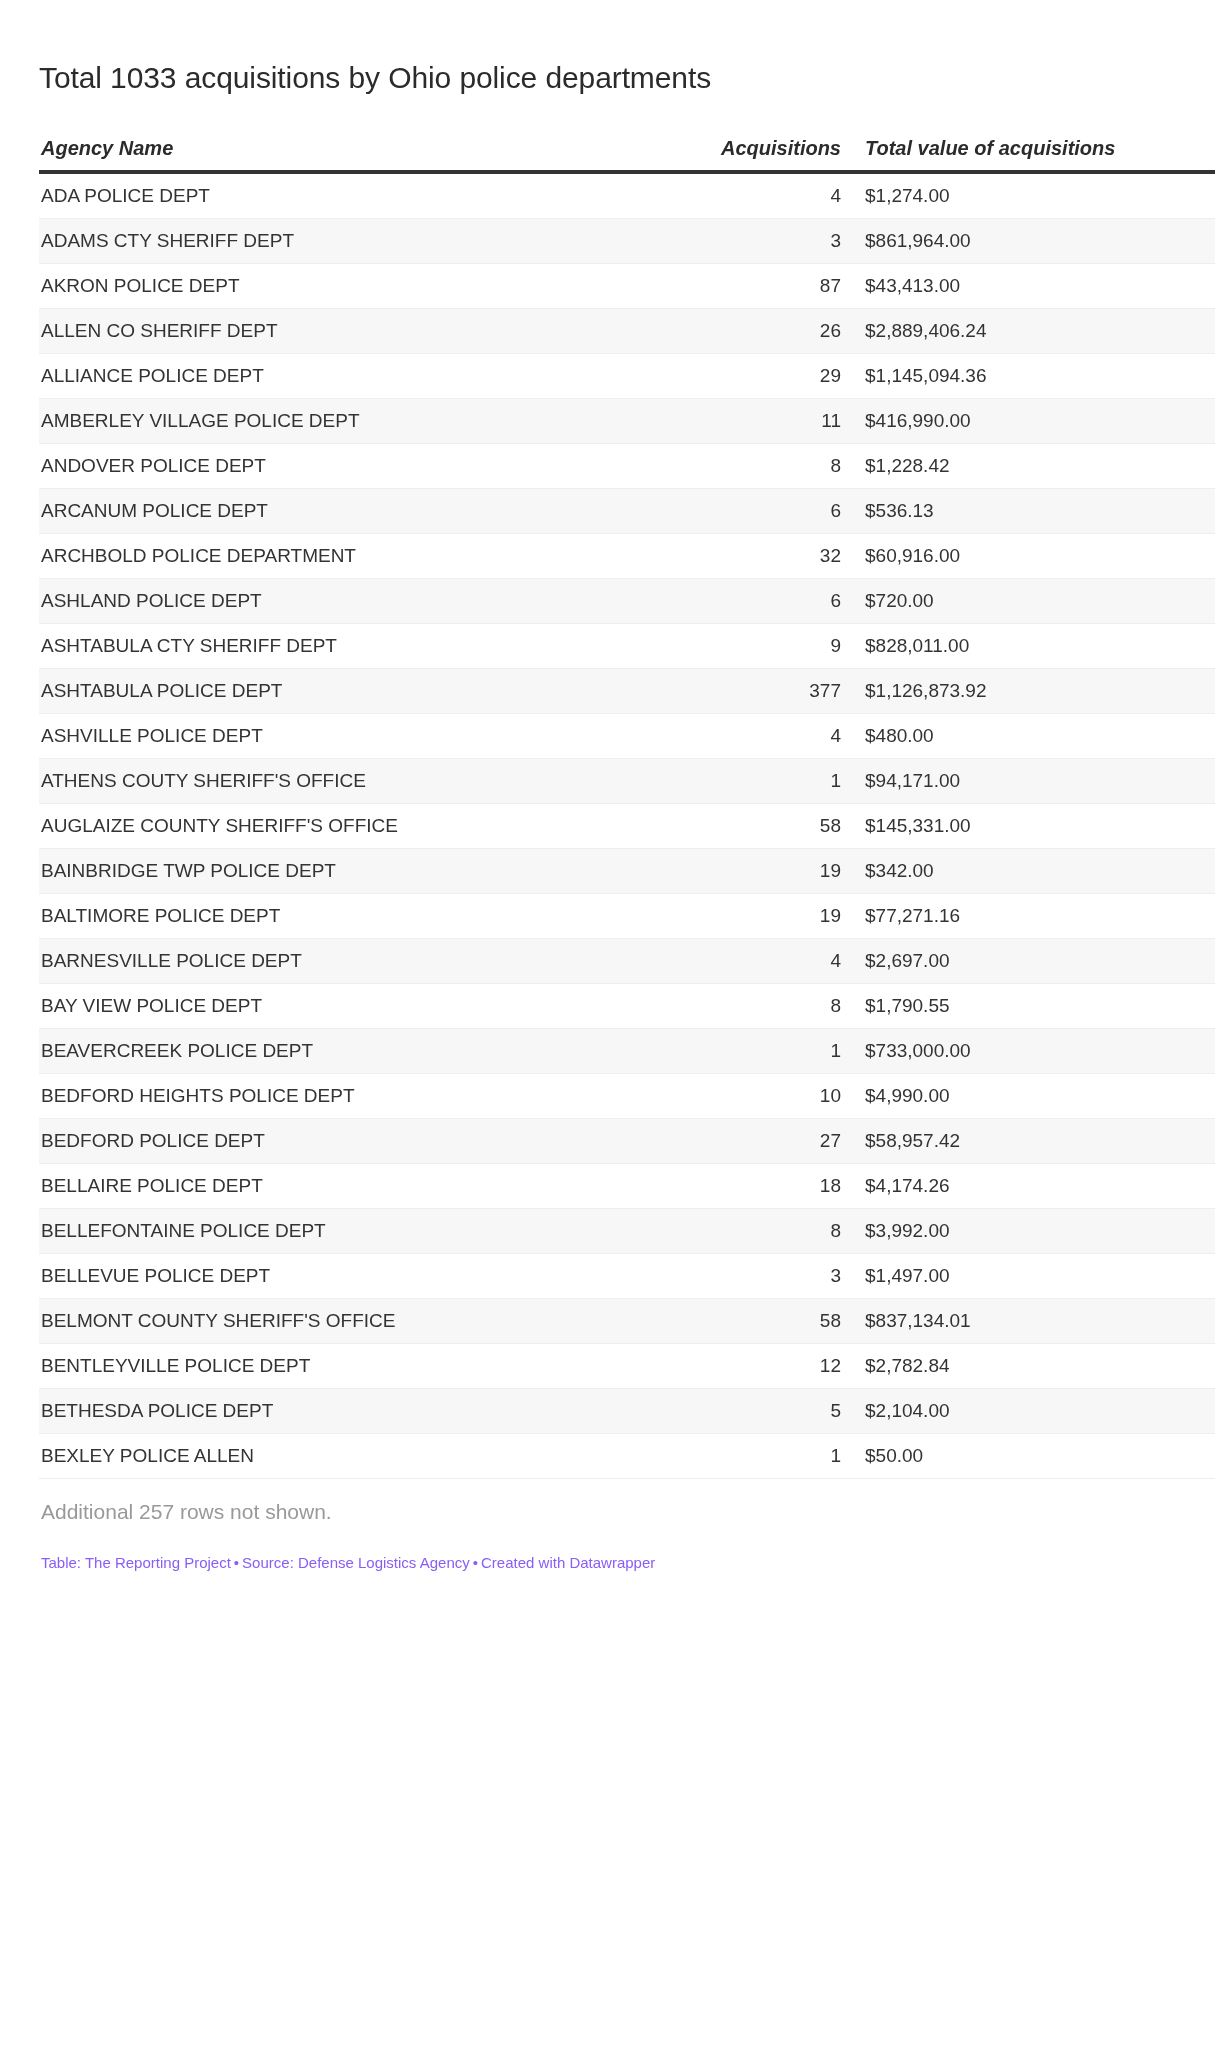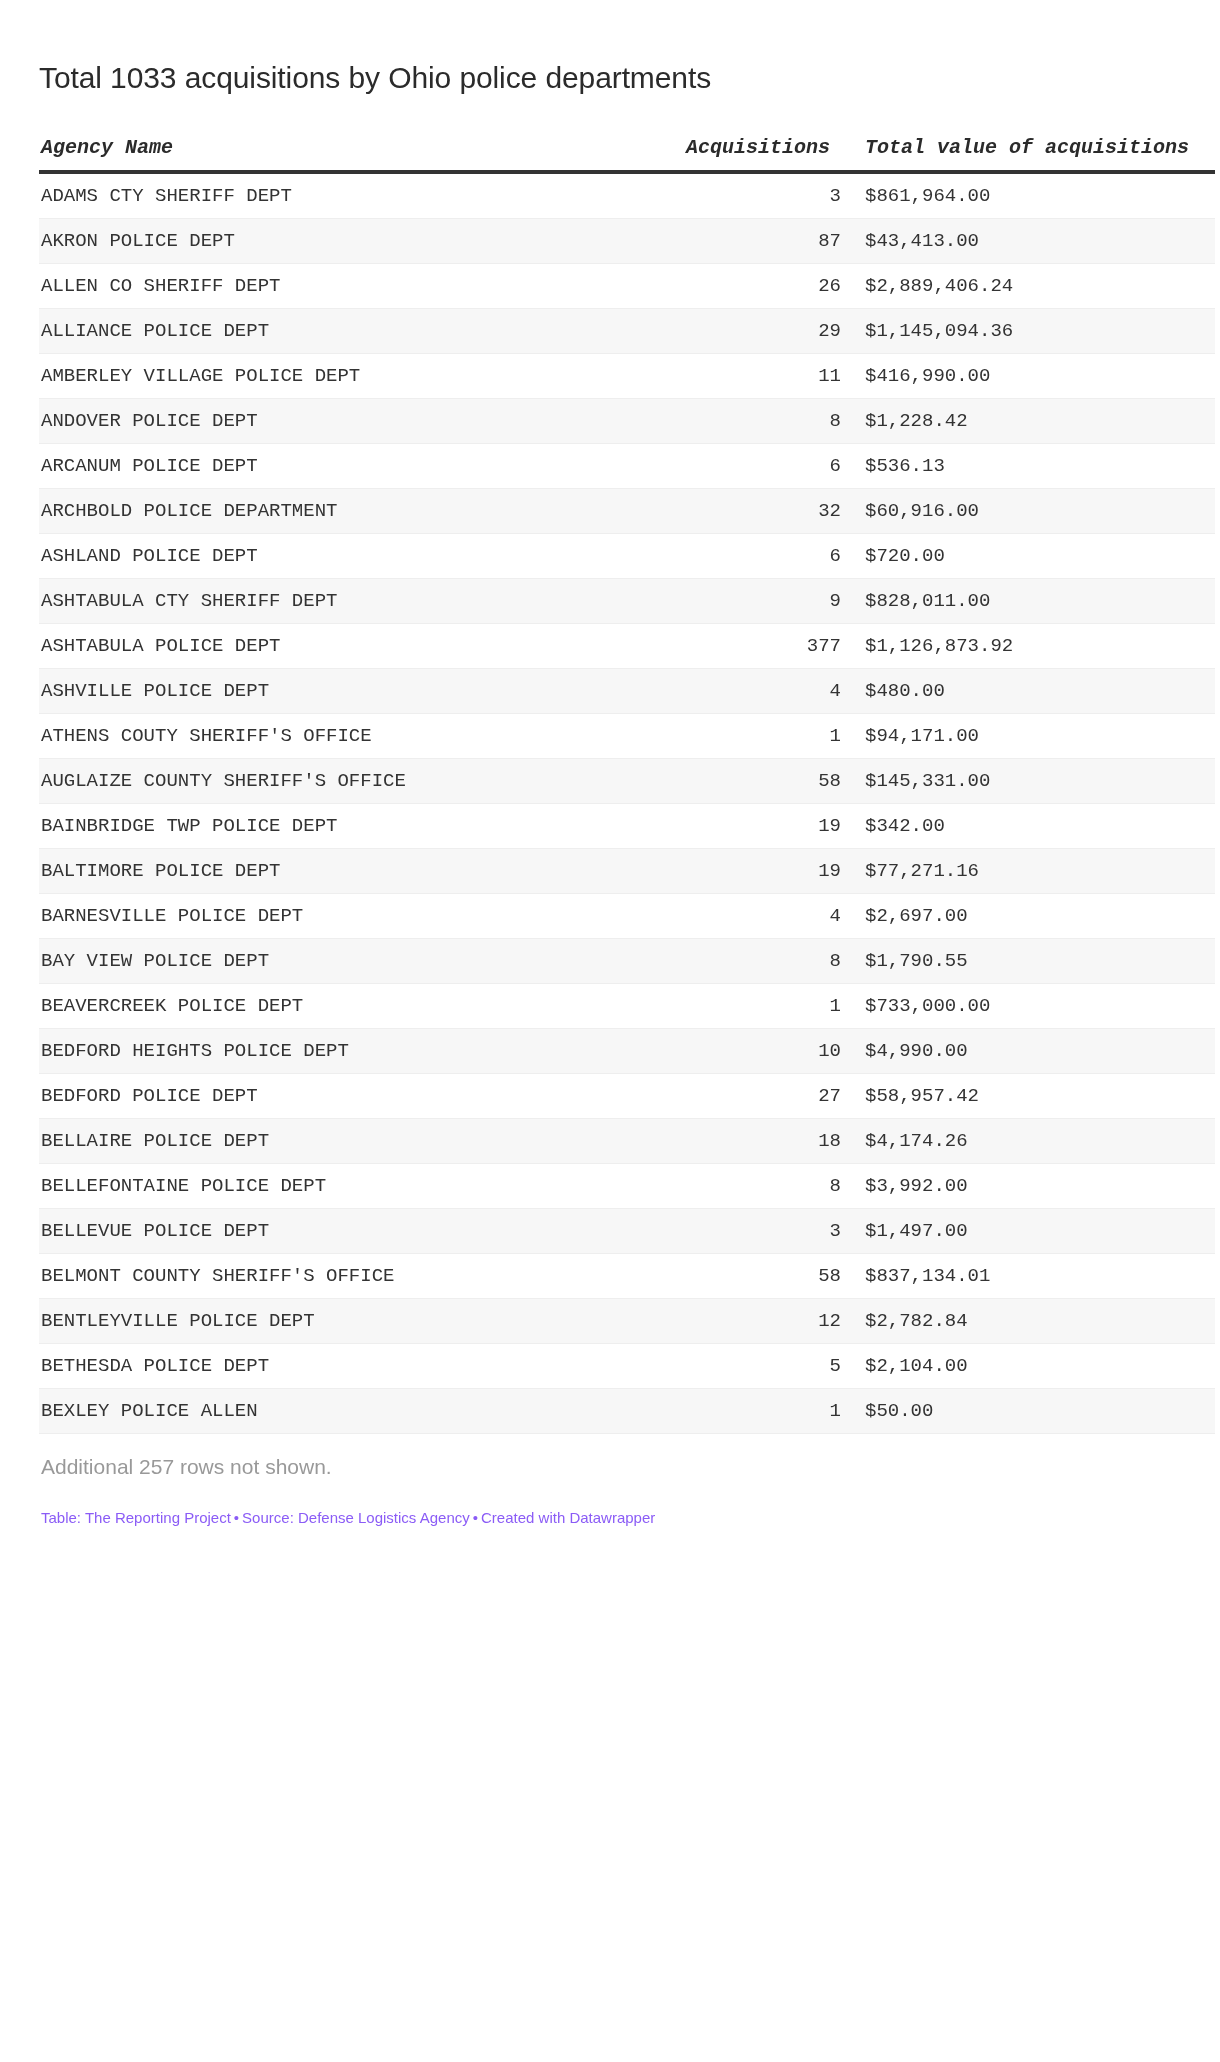--- a/index.html
+++ b/index.html
@@ -36,38 +36,37 @@
     padding: 12px 0 0 0;
     white-space: nowrap;
   }
 
   
   table.dw-table {
     width: 1176px;
     border-collapse: collapse;
     table-layout: fixed;
     margin-top: 40px;
-    font-family: Liberation Mono, monospace;
   }
   col.c-agency { width: 636px; }
   col.c-acq    { width: 176px; }
   col.c-value  { width: 364px; }
 
   thead th {
     font-style: italic;
     font-weight: 700;
     font-size: 20px;
     line-height: 24px;
     color: #2b2b2b;
     padding: 0 0 10px 0;
     vertical-align: bottom;
     border-bottom: 4px solid #333333;
   }
   thead th.th-agency { text-align: left; padding-left: 2px; }
-  thead th.th-acq    { padding-right: 10px; }
+  thead th.th-acq    { text-align: right; padding-right: 10px; }
   thead th.th-value  { text-align: left; padding-left: 14px; }
 
   tbody td {
     font-size: 19px;
     line-height: 24px;
     font-weight: 400;
     color: #333333;
     padding: 10px 0;
     vertical-align: middle;
     border-bottom: 1px solid #eeeeee;
@@ -111,20 +110,25 @@
     </colgroup>
     <thead>
       <tr>
         <th class="th-agency">Agency Name</th>
         <th class="th-acq">Acquisitions</th>
         <th class="th-value">Total value of acquisitions</th>
       </tr>
     </thead>
     <tbody id="table-body">
         <tr>
+          <td class="td-agency">ADA POLICE DEPT</td>
+          <td class="td-acq">4</td>
+          <td class="td-value">$1,274.00</td>
+        </tr>
+        <tr>
           <td class="td-agency">ADAMS CTY SHERIFF DEPT</td>
           <td class="td-acq">3</td>
           <td class="td-value">$861,964.00</td>
         </tr>
         <tr>
           <td class="td-agency">AKRON POLICE DEPT</td>
           <td class="td-acq">87</td>
           <td class="td-value">$43,413.00</td>
         </tr>
         <tr>

